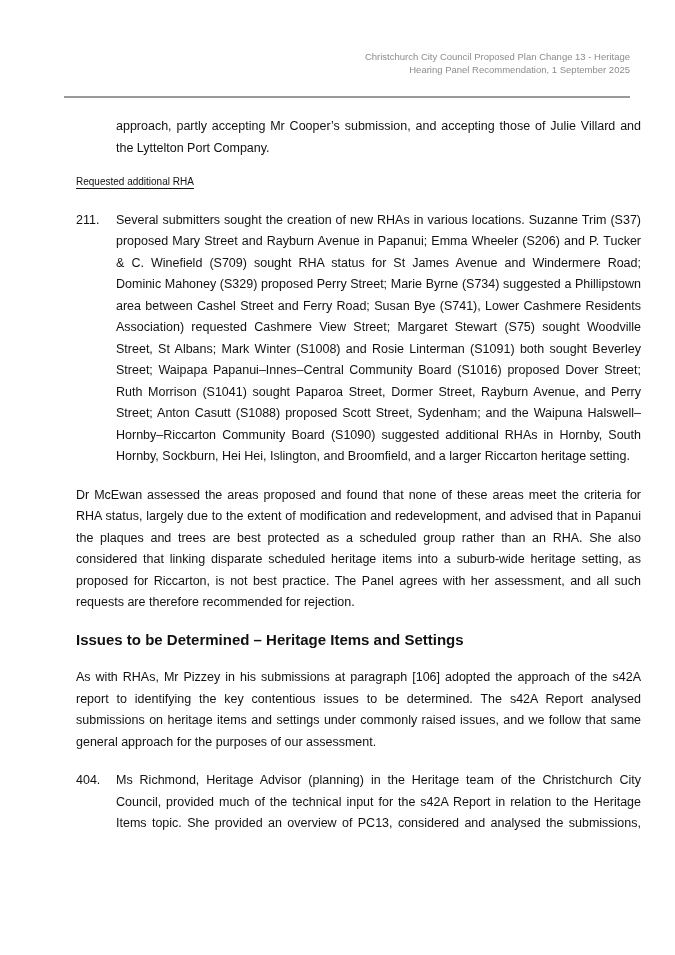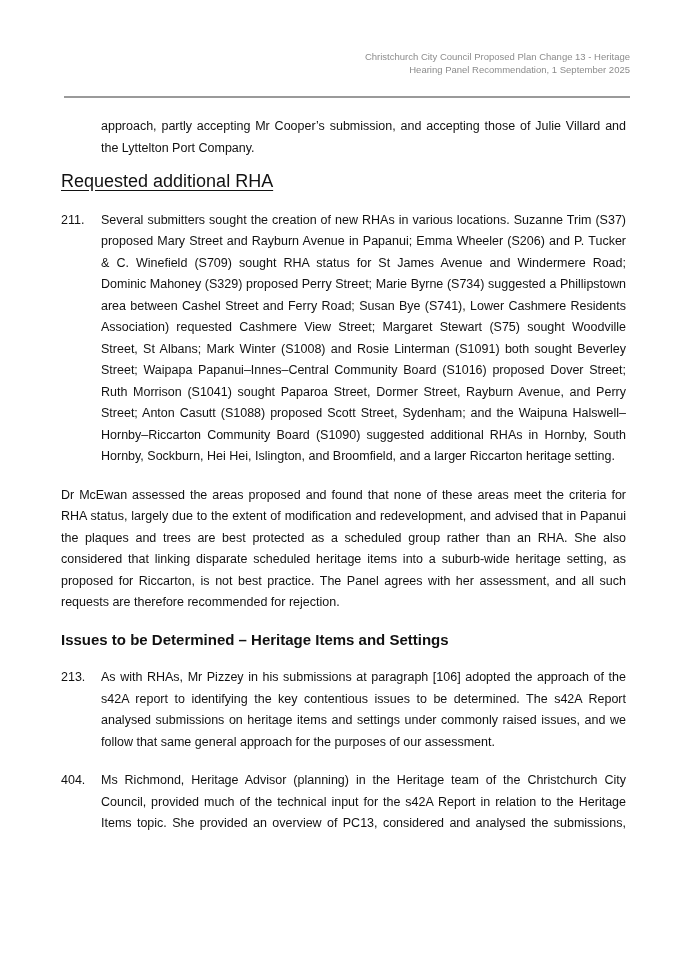--- a/index.html
+++ b/index.html
@@ -33,34 +33,34 @@
     position: absolute;
     top: 96px;
     left: 64px;
     right: 45px;
     height: 2px;
     background: #9a9a9a;
   }
   .content {
     position: absolute;
     top: 116px;
-    left: 61px;
+    left: 76px;
     width: 565px;
     font-size: 12.5px;
     line-height: 21.5px;
   }
   .para-text, .intro-paragraph {
     text-align: justify;
   }
   .intro-paragraph {
     padding-left: 40px;
     margin: 0 0 12px 0;
   }
   .section-heading-underlined {
-    font-size: 18px;
+    font-size: 10px;
     font-weight: normal;
     text-decoration: underline;
     text-underline-offset: 3px;
     margin: 0 0 14px 0;
   }
   .section-heading-bold {
     font-size: 15px;
     font-weight: bold;
     margin: 3px 0 14px 0;
   }
@@ -106,21 +106,20 @@
       <span class="para-text">Several submitters sought the creation of new RHAs in various locations. Suzanne Trim (S37) proposed Mary Street and Rayburn Avenue in Papanui; Emma Wheeler (S206) and P. Tucker &amp; C. Winefield (S709) sought RHA status for St James Avenue and Windermere Road; Dominic Mahoney (S329) proposed Perry Street; Marie Byrne (S734) suggested a Phillipstown area between Cashel Street and Ferry Road; Susan Bye (S741), Lower Cashmere Residents Association) requested Cashmere View Street; Margaret Stewart (S75) sought Woodville Street, St Albans; Mark Winter (S1008) and Rosie Linterman (S1091) both sought Beverley Street; Waipapa Papanui–Innes–Central Community Board (S1016) proposed Dover Street; Ruth Morrison (S1041) sought Paparoa Street, Dormer Street, Rayburn Avenue, and Perry Street; Anton Casutt (S1088) proposed Scott Street, Sydenham; and the Waipuna Halswell–Hornby–Riccarton Community Board (S1090) suggested additional RHAs in Hornby, South Hornby, Sockburn, Hei Hei, Islington, and Broomfield, and a larger Riccarton heritage setting.</span>
     </div>
 
     <div class="numbered-paragraph">
       <span class="para-text">Dr McEwan assessed the areas proposed and found that none of these areas meet the criteria for RHA status, largely due to the extent of modification and redevelopment, and advised that in Papanui the plaques and trees are best protected as a scheduled group rather than an RHA. She also considered that linking disparate scheduled heritage items into a suburb-wide heritage setting, as proposed for Riccarton, is not best practice. The Panel agrees with her assessment, and all such requests are therefore recommended for rejection.</span>
     </div>
 
     <h2 class="section-heading-bold">Issues to be Determined – Heritage Items and Settings</h2>
 
     <div class="numbered-paragraph">
-      <span class="para-number">213.</span>
       <span class="para-text">As with RHAs, Mr Pizzey in his submissions at paragraph [106] adopted the approach of the s42A report to identifying the key contentious issues to be determined. The s42A Report analysed submissions on heritage items and settings under commonly raised issues, and we follow that same general approach for the purposes of our assessment.</span>
     </div>
 
     <div class="numbered-paragraph">
       <span class="para-number">404.</span>
       <span class="para-text">Ms Richmond, Heritage Advisor (planning) in the Heritage team of the Christchurch City Council, provided much of the technical input for the s42A Report in relation to the Heritage Items topic. She provided an overview of PC13, considered and analysed the submissions, and provided her recommendations on the identified issues.</span>
     </div>
 
   </div>
 

